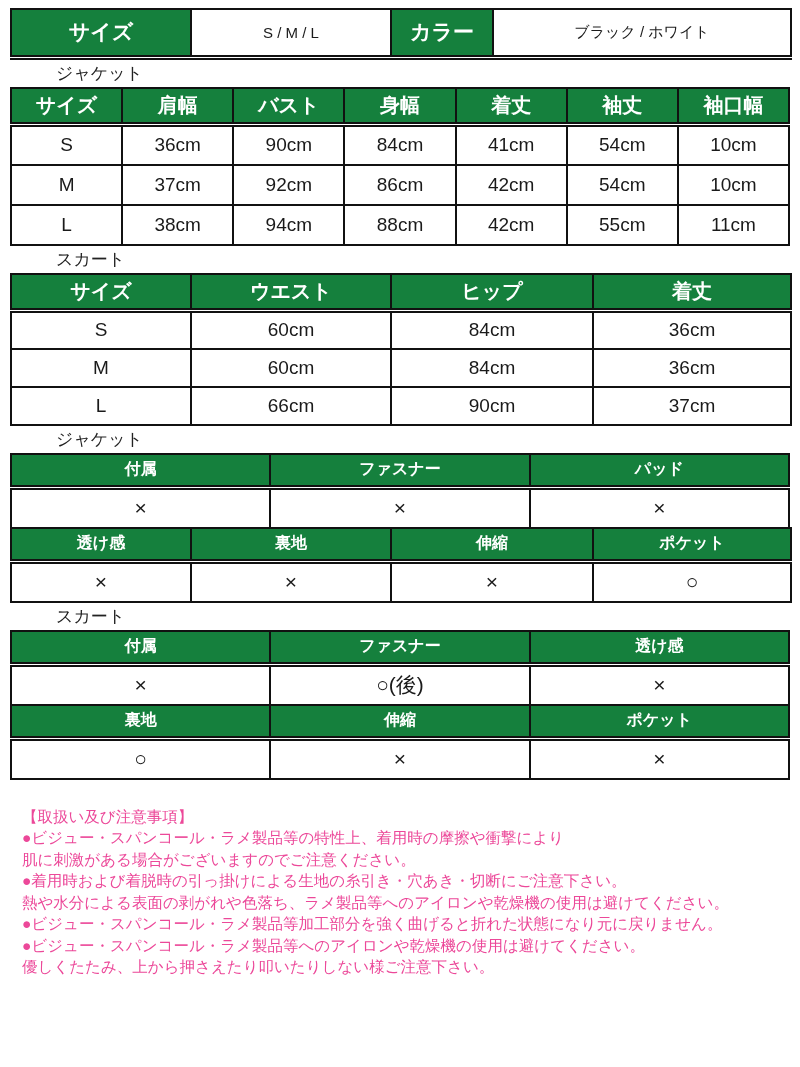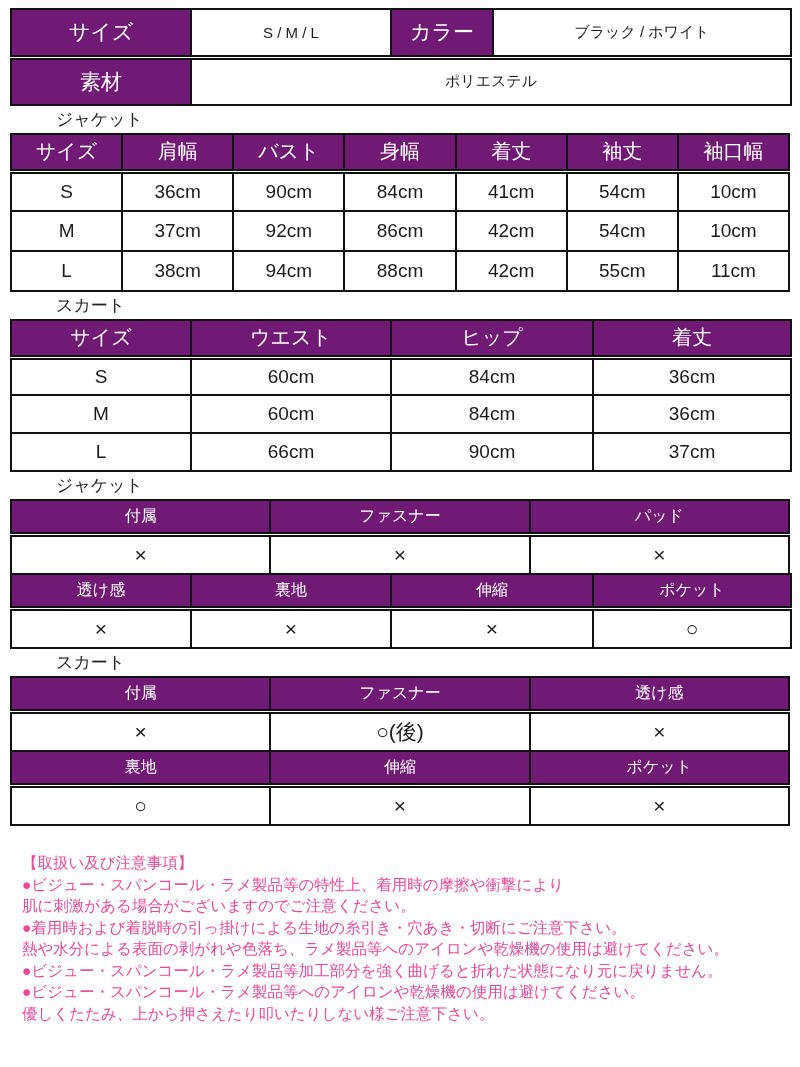--- a/index.html
+++ b/index.html
@@ -1,20 +1,20 @@
 <!DOCTYPE html>
 <html><head>
 <meta charset="utf-8">
 <style>
   html,body{margin:0;padding:0;background:#ffffff;}
   body{font-family:"Liberation Sans",sans-serif;color:#1a1a1a;}
   .page{width:800px;height:1067px;background:#fff;overflow:hidden;box-sizing:border-box;padding:8px 10px 0 10px;}
   table{border-collapse:collapse;width:780px;table-layout:fixed;}
   td,th{border:2px solid #111;text-align:center;vertical-align:middle;padding:0;overflow:hidden;}
-  .hd{background:#701a75;color:#ffffff;font-weight:normal;}
+  .hd{background:#15803d;color:#ffffff;font-weight:bold;}
   .dbl{border-bottom:5px double #111;}
   
   .t-top td,.t-top th{font-size:15px;}
   .t-top .hd{font-size:21px;}
   .t-top tr{height:48px;}
   
   .t-size th{font-size:20px;}
   .t-size td{font-size:19px;}
   .t-size tr.hrow{height:37px;}
   .t-size tr.drow{height:40px;}
@@ -42,24 +42,20 @@
         <col style="width:200px">
         <col style="width:102px">
         <col style="width:298px">
       </colgroup>
     <tbody>
         <tr>
       <th class="hd dbl">サイズ</th>
       <td class="dbl">S / M / L</td>
       <th class="hd dbl">カラー</th>
       <td class="dbl">ブラック / ホワイト</td>
-    </tr>
-    <tr>
-      <th class="hd">素材</th>
-      <td colspan="3">ポリエステル</td>
     </tr>
   </tbody>
     </table>
 
   <div class="sec-label">ジャケット</div>
   <table class="t-size">
     <tbody>
         <tr class="hrow">
       <th class="hd dbl">サイズ</th>
       <th class="hd dbl">肩幅</th>

